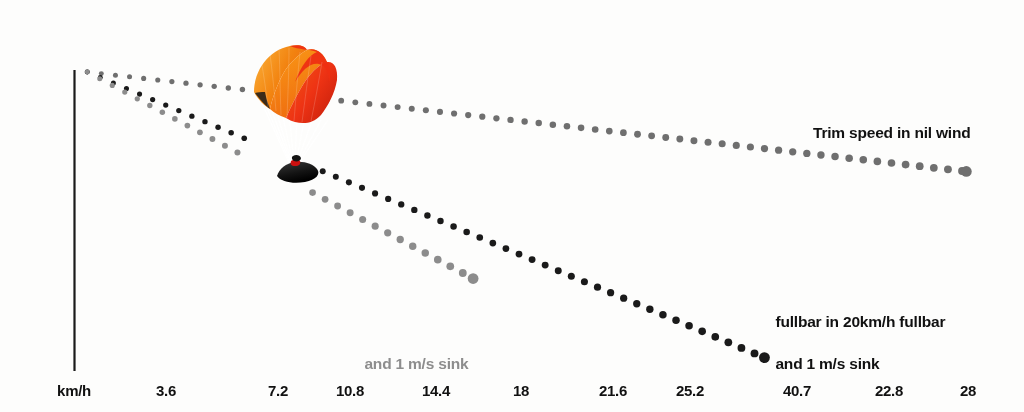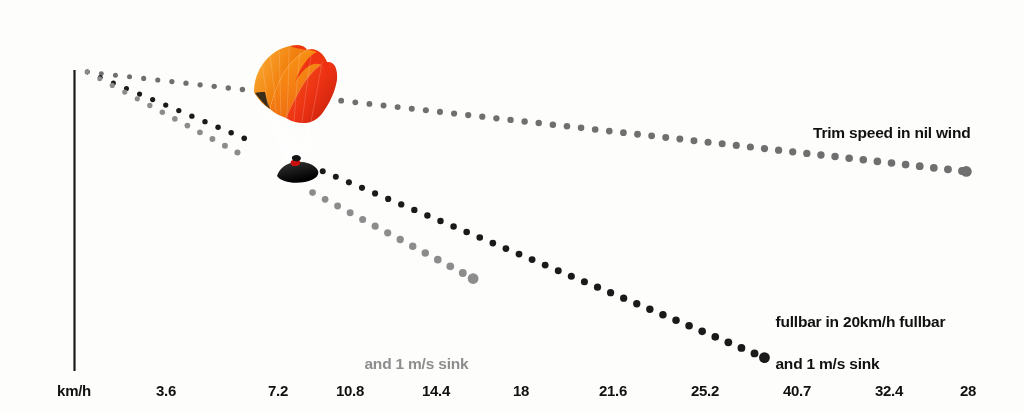--- a/index.html
+++ b/index.html
@@ -274,23 +274,23 @@
     <path d="M50,126 C53,124 57,125 58,128 C58,131 54,132 51,131 C49,130 48,127 50,126 Z" fill="#141414"></path>
   </svg>
 
   <div class="tick-label" style="left:74px;top:382px;">km/h</div>
   <div class="tick-label" style="left:166px;top:382px;">3.6</div>
   <div class="tick-label" style="left:258px;top:382px;margin-left:20px;">7.2</div>
   <div class="tick-label" style="left:350px;top:382px;text-align:center;">10.8</div>
   <div class="tick-label" style="left:436px;top:382px;">14.4</div>
   <div class="tick-label" style="left:521px;top:382px;">18</div>
   <div class="tick-label" style="left:613px;top:382px;">21.6</div>
-  <div class="tick-label" style="left:705px;top:382px;">25.2</div>
+  <div class="tick-label" style="left:690px;top:382px;">25.2</div>
   <div class="tick-label" style="left:797px;top:382px;">40.7</div>
-  <div class="tick-label" style="left:889px;top:382px;">32.4</div>
+  <div class="tick-label" style="left:889px;top:382px;">22.8</div>
   <div class="tick-label" style="left:968px;top:382px;">28</div>
 
   <div class="series-label dark" style="left:813px;top:122px;">Trim speed in nil wind</div>
 
   <div class="series-label dark" style="left:759px;top:290px;">
     <span>fullbar in 20km/h fullbar</span><br>
     <span>and 1 m/s sink</span>
   </div>
 
   <div class="series-label grey" style="left:348px;top:290px;">

